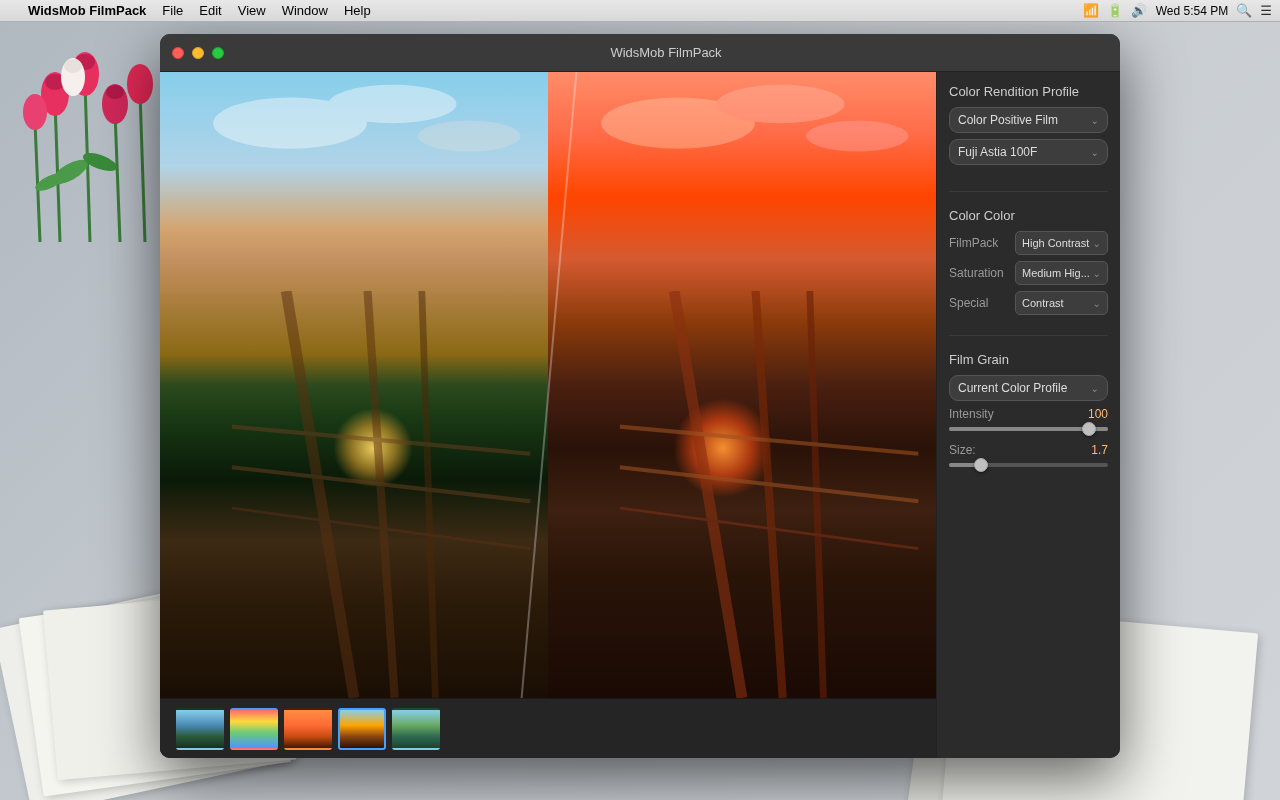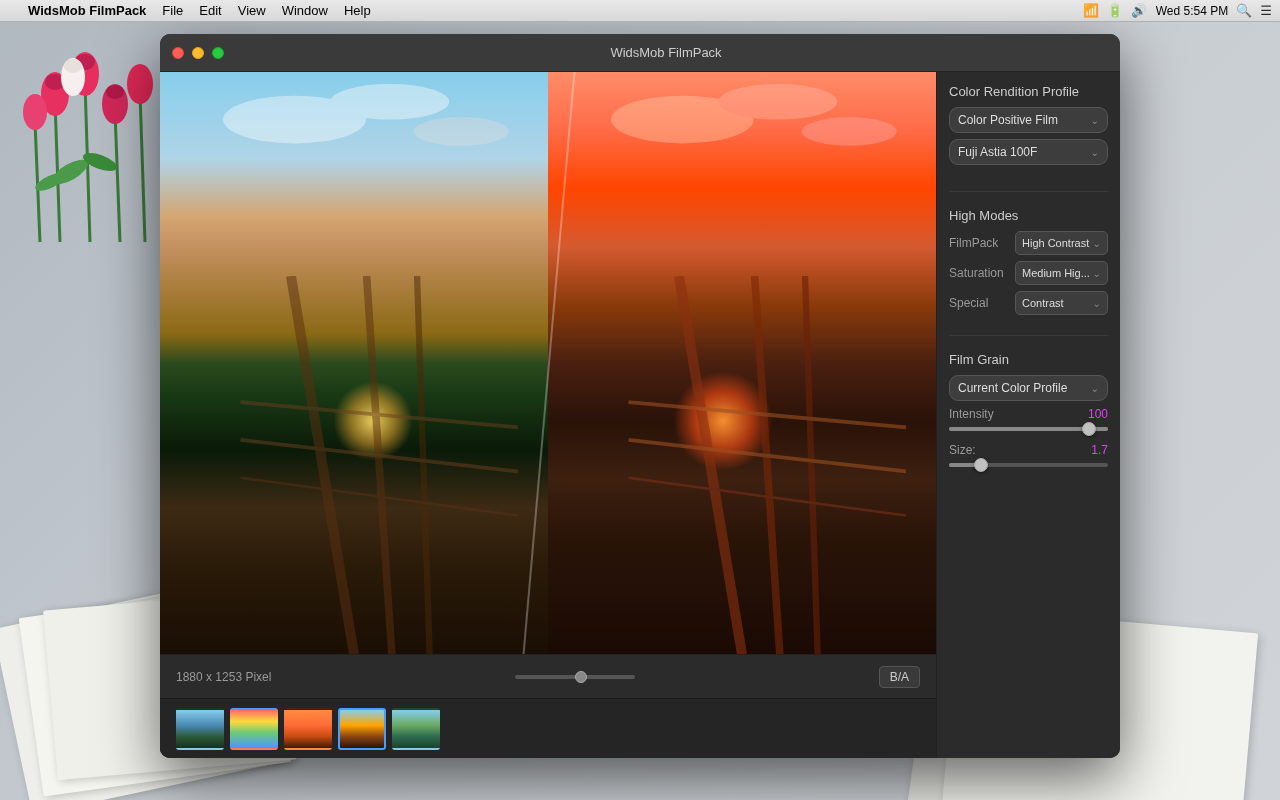--- a/index.html
+++ b/index.html
@@ -382,21 +382,21 @@
       justify-content: space-between;
       align-items: center;
       margin-bottom: 4px;
       gap: 8px;
     }
     .intensity-label {
       color: #999;
       font-size: 12px;
     }
     .intensity-value {
-      color: #d946ef;
+      color: #fdba74;
       font-size: 12px;
     }
 
     .slider-track {
       width: 100%;
       height: 4px;
       background: #555;
       border-radius: 2px;
       position: relative;
       margin: 6px 0 12px 0;
@@ -620,29 +620,20 @@
               <line x1="80" y1="0" x2="130" y2="300" stroke="#8a3010" stroke-width="8"></line>
               <line x1="140" y1="0" x2="160" y2="300" stroke="#7a2808" stroke-width="6"></line>
               <line x1="180" y1="0" x2="190" y2="300" stroke="#6a2008" stroke-width="5"></line>
               <line x1="40" y1="100" x2="260" y2="120" stroke="#9a5020" stroke-width="3"></line>
               <line x1="40" y1="130" x2="260" y2="155" stroke="#9a5020" stroke-width="3"></line>
               <line x1="40" y1="160" x2="260" y2="190" stroke="#7a3018" stroke-width="2"></line>
             </svg>
           </div>
         </div>
 
-        <div class="image-bottom-bar">
-          <span class="image-size-label">1880 x 1253 Pixel</span>
-          <div class="slider-container">
-            <div class="split-slider">
-              <div class="split-slider-thumb"></div>
-            </div>
-          </div>
-          <div class="ba-button">B/A</div>
-        </div>
 
         <div class="thumbnail-strip">
           <div class="thumbnail thumb-1"></div>
           <div class="thumbnail thumb-2"></div>
           <div class="thumbnail thumb-3"></div>
           <div class="thumbnail thumb-4 active"></div>
           <div class="thumbnail thumb-5"></div>
         </div>
       </div>
 
@@ -656,21 +647,21 @@
           </div>
           <div class="select-control">
             <span>Fuji Astia 100F</span>
             <span class="select-arrow">⌄</span>
           </div>
         </div>
 
         <hr class="section-sep">
 
         <div class="section-block">
-          <div class="section-title">High Modes</div>
+          <div class="section-title">Color Color</div>
           <div class="color-modes-grid">
             <div class="mode-row">
               <span class="mode-label">FilmPack</span>
               <div class="mode-select">
                 <span>High Contrast</span>
                 <span class="select-arrow">⌄</span>
               </div>
             </div>
             <div class="mode-row">
               <span class="mode-label">Saturation</span>

